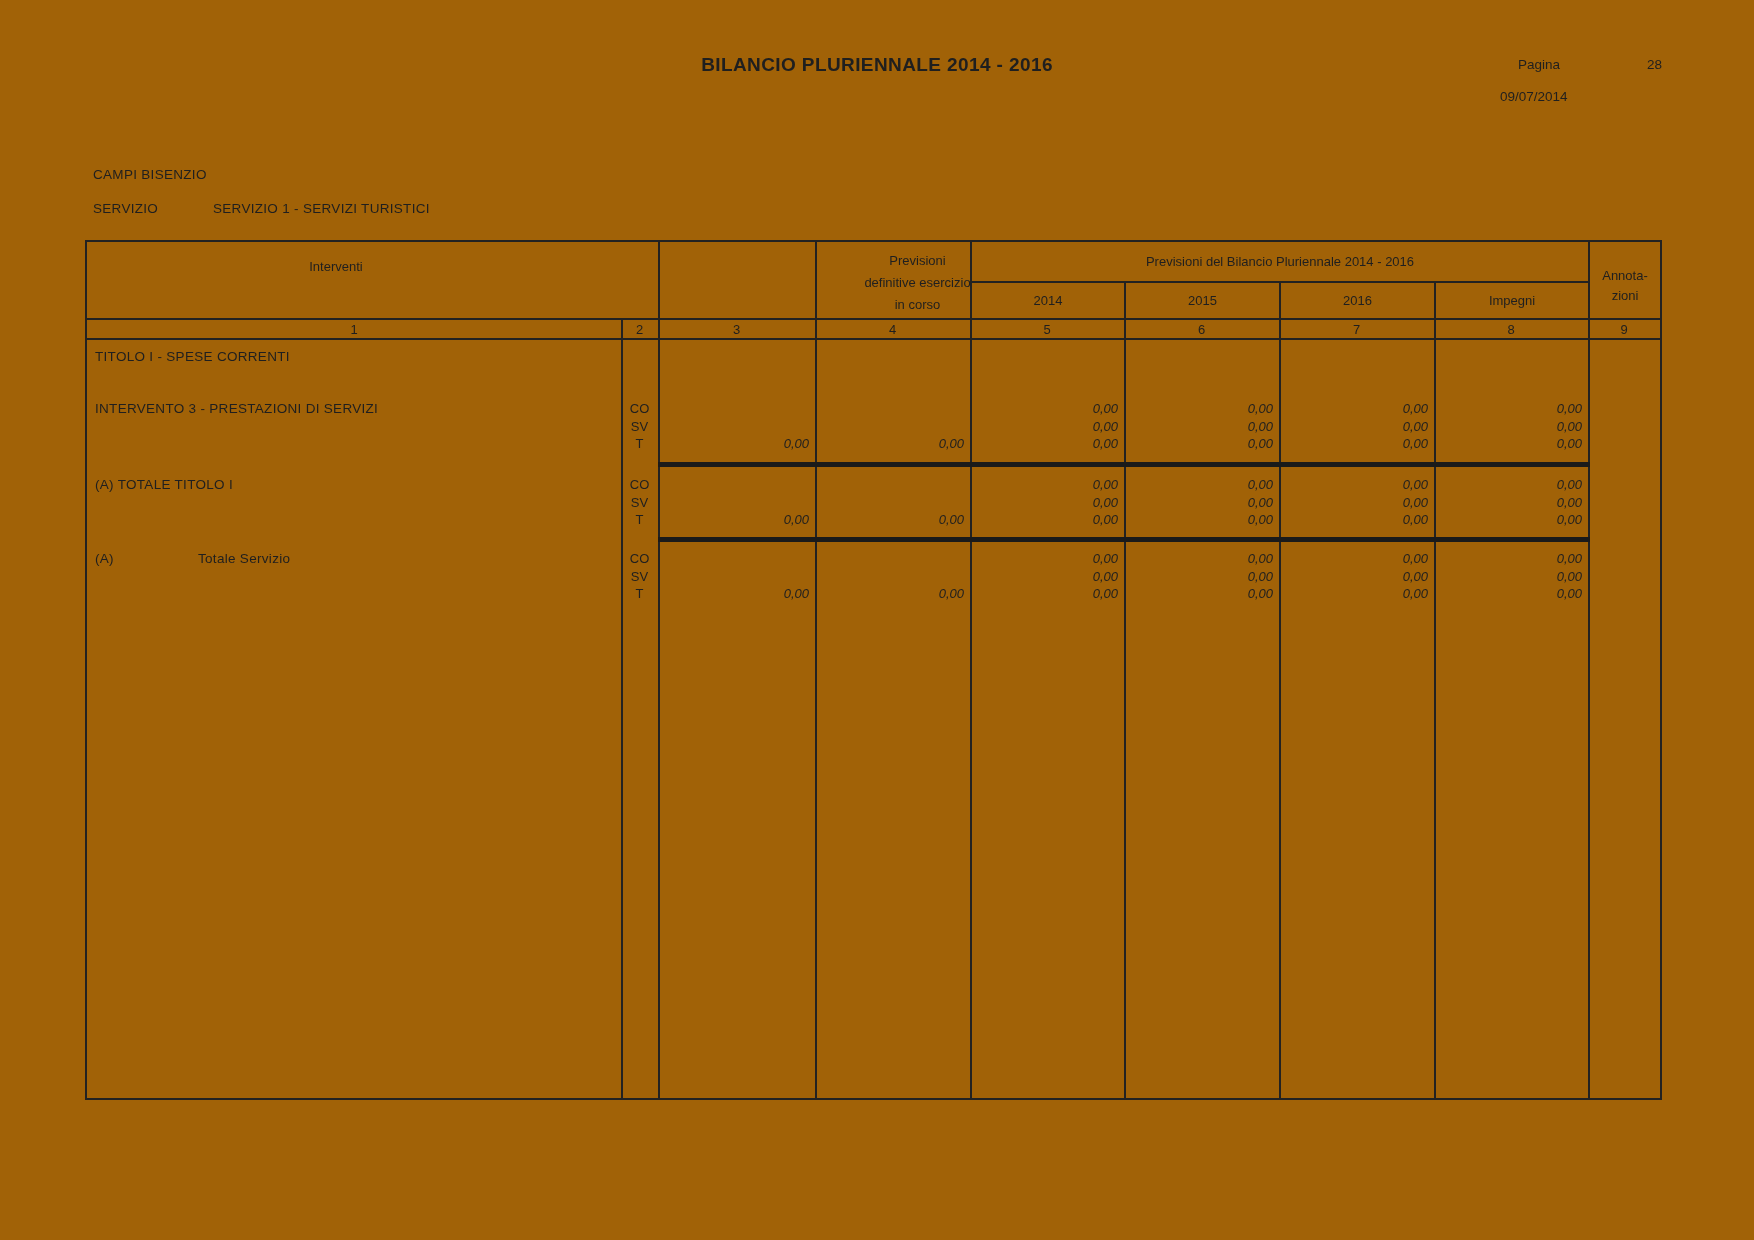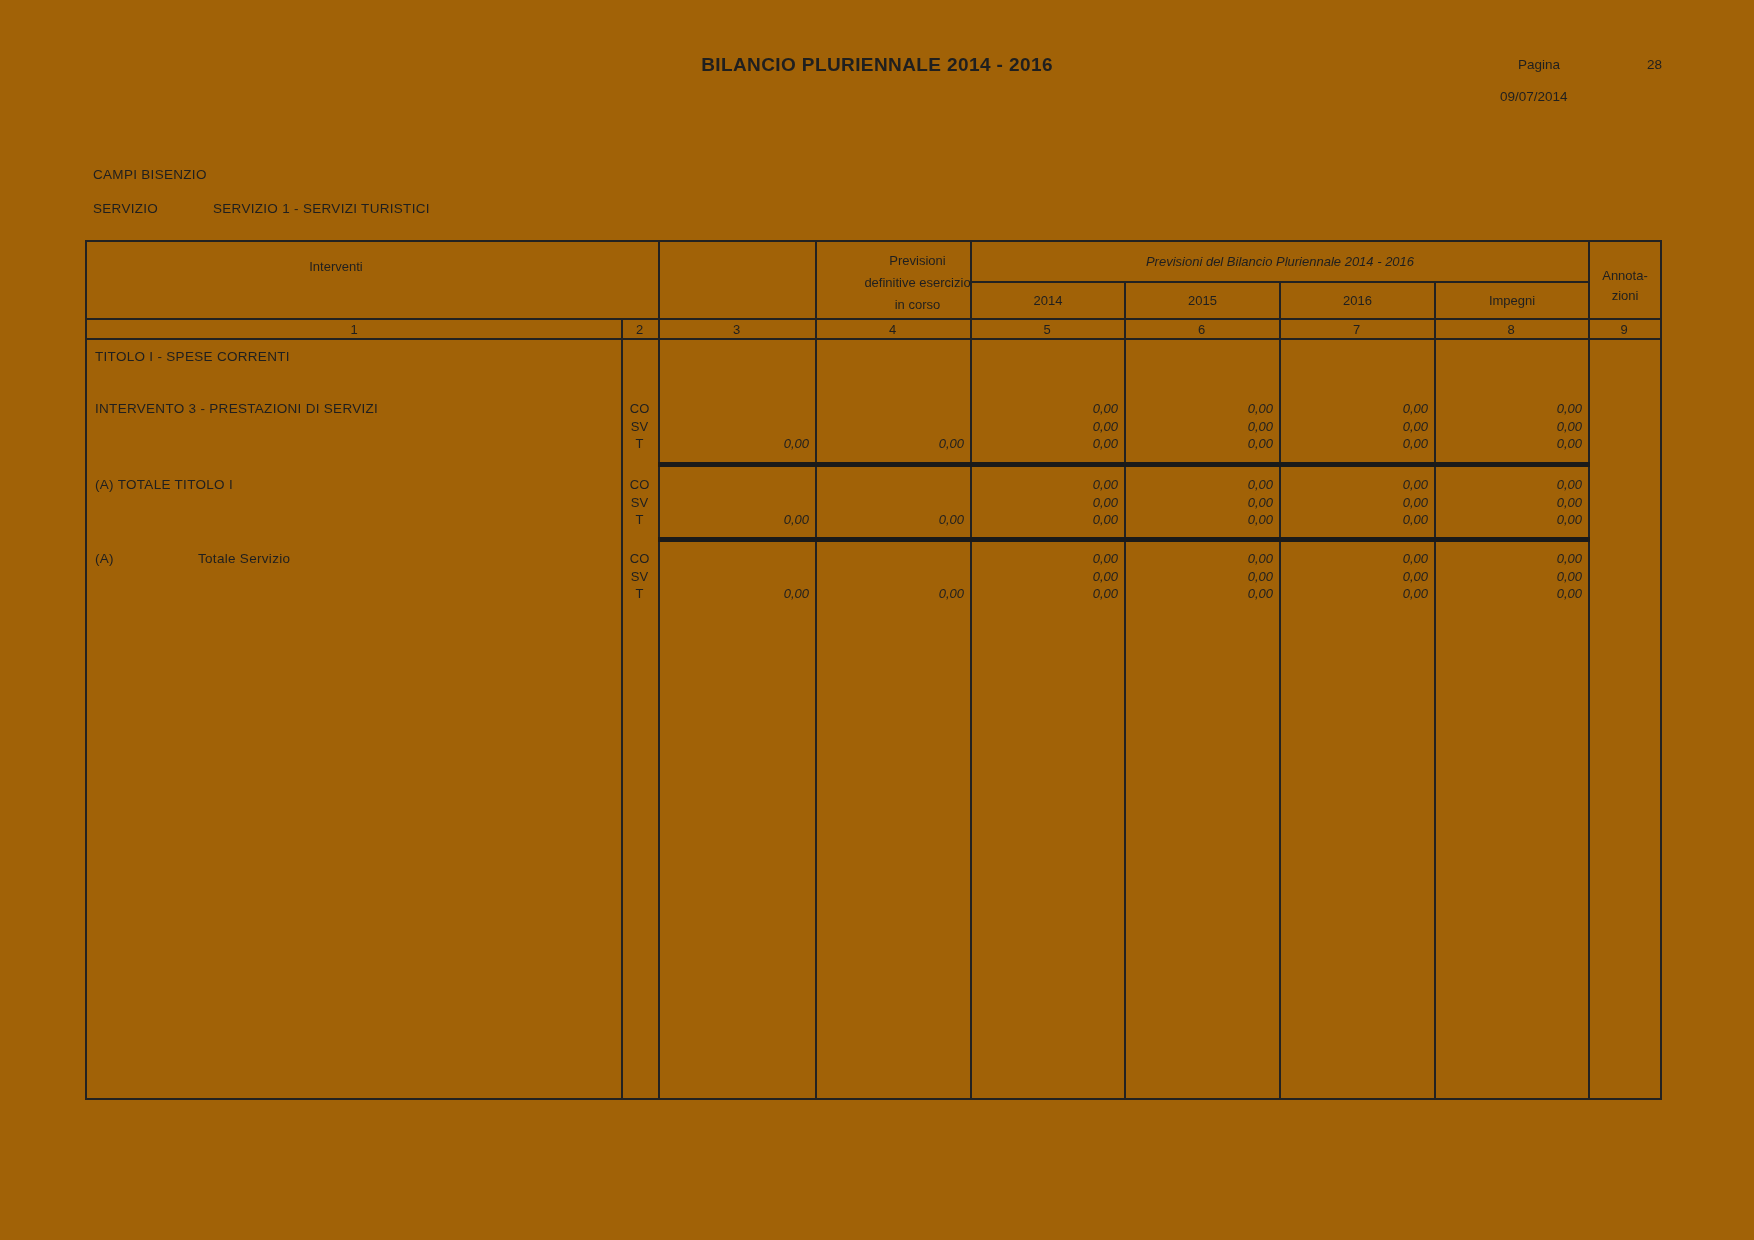--- a/index.html
+++ b/index.html
@@ -25,21 +25,21 @@
   .hl{position:absolute;height:2px;background:#222;}
   .thick{position:absolute;left:571px;width:932px;height:5px;background:#1a1a1a;}
 
   
   .hcell{position:absolute;text-align:center;font-size:13px;line-height:22px;
          white-space:pre-line;}
   .h-interventi{left:0;top:0;width:498px;padding-top:14px;}
   .h-impegni{left:573px;top:0;width:155px;padding-top:8px;}
   .h-prevdef{left:730px;top:0;width:153px;padding-top:8px;margin-left:24px;}
   .h-pluri{left:885px;top:0;width:616px;height:39px;display:flex;
-           align-items:center;justify-content:center;font-style:italic;}
+           align-items:center;justify-content:center;}
   .h-sub{top:41px;height:35px;display:flex;align-items:center;justify-content:center;}
   .h-2014{left:885px;width:152px;border-radius:13px;}
   .h-2015{left:1039px;width:153px;}
   .h-2016{left:1194px;width:153px;}
   .h-tot{left:1349px;width:152px;}
   .h-annot{left:1503px;top:0;width:70px;padding-top:24px;line-height:20px;}
 
   
   .cnum{position:absolute;top:78px;height:20px;line-height:20px;
         text-align:center;font-size:13px;}

